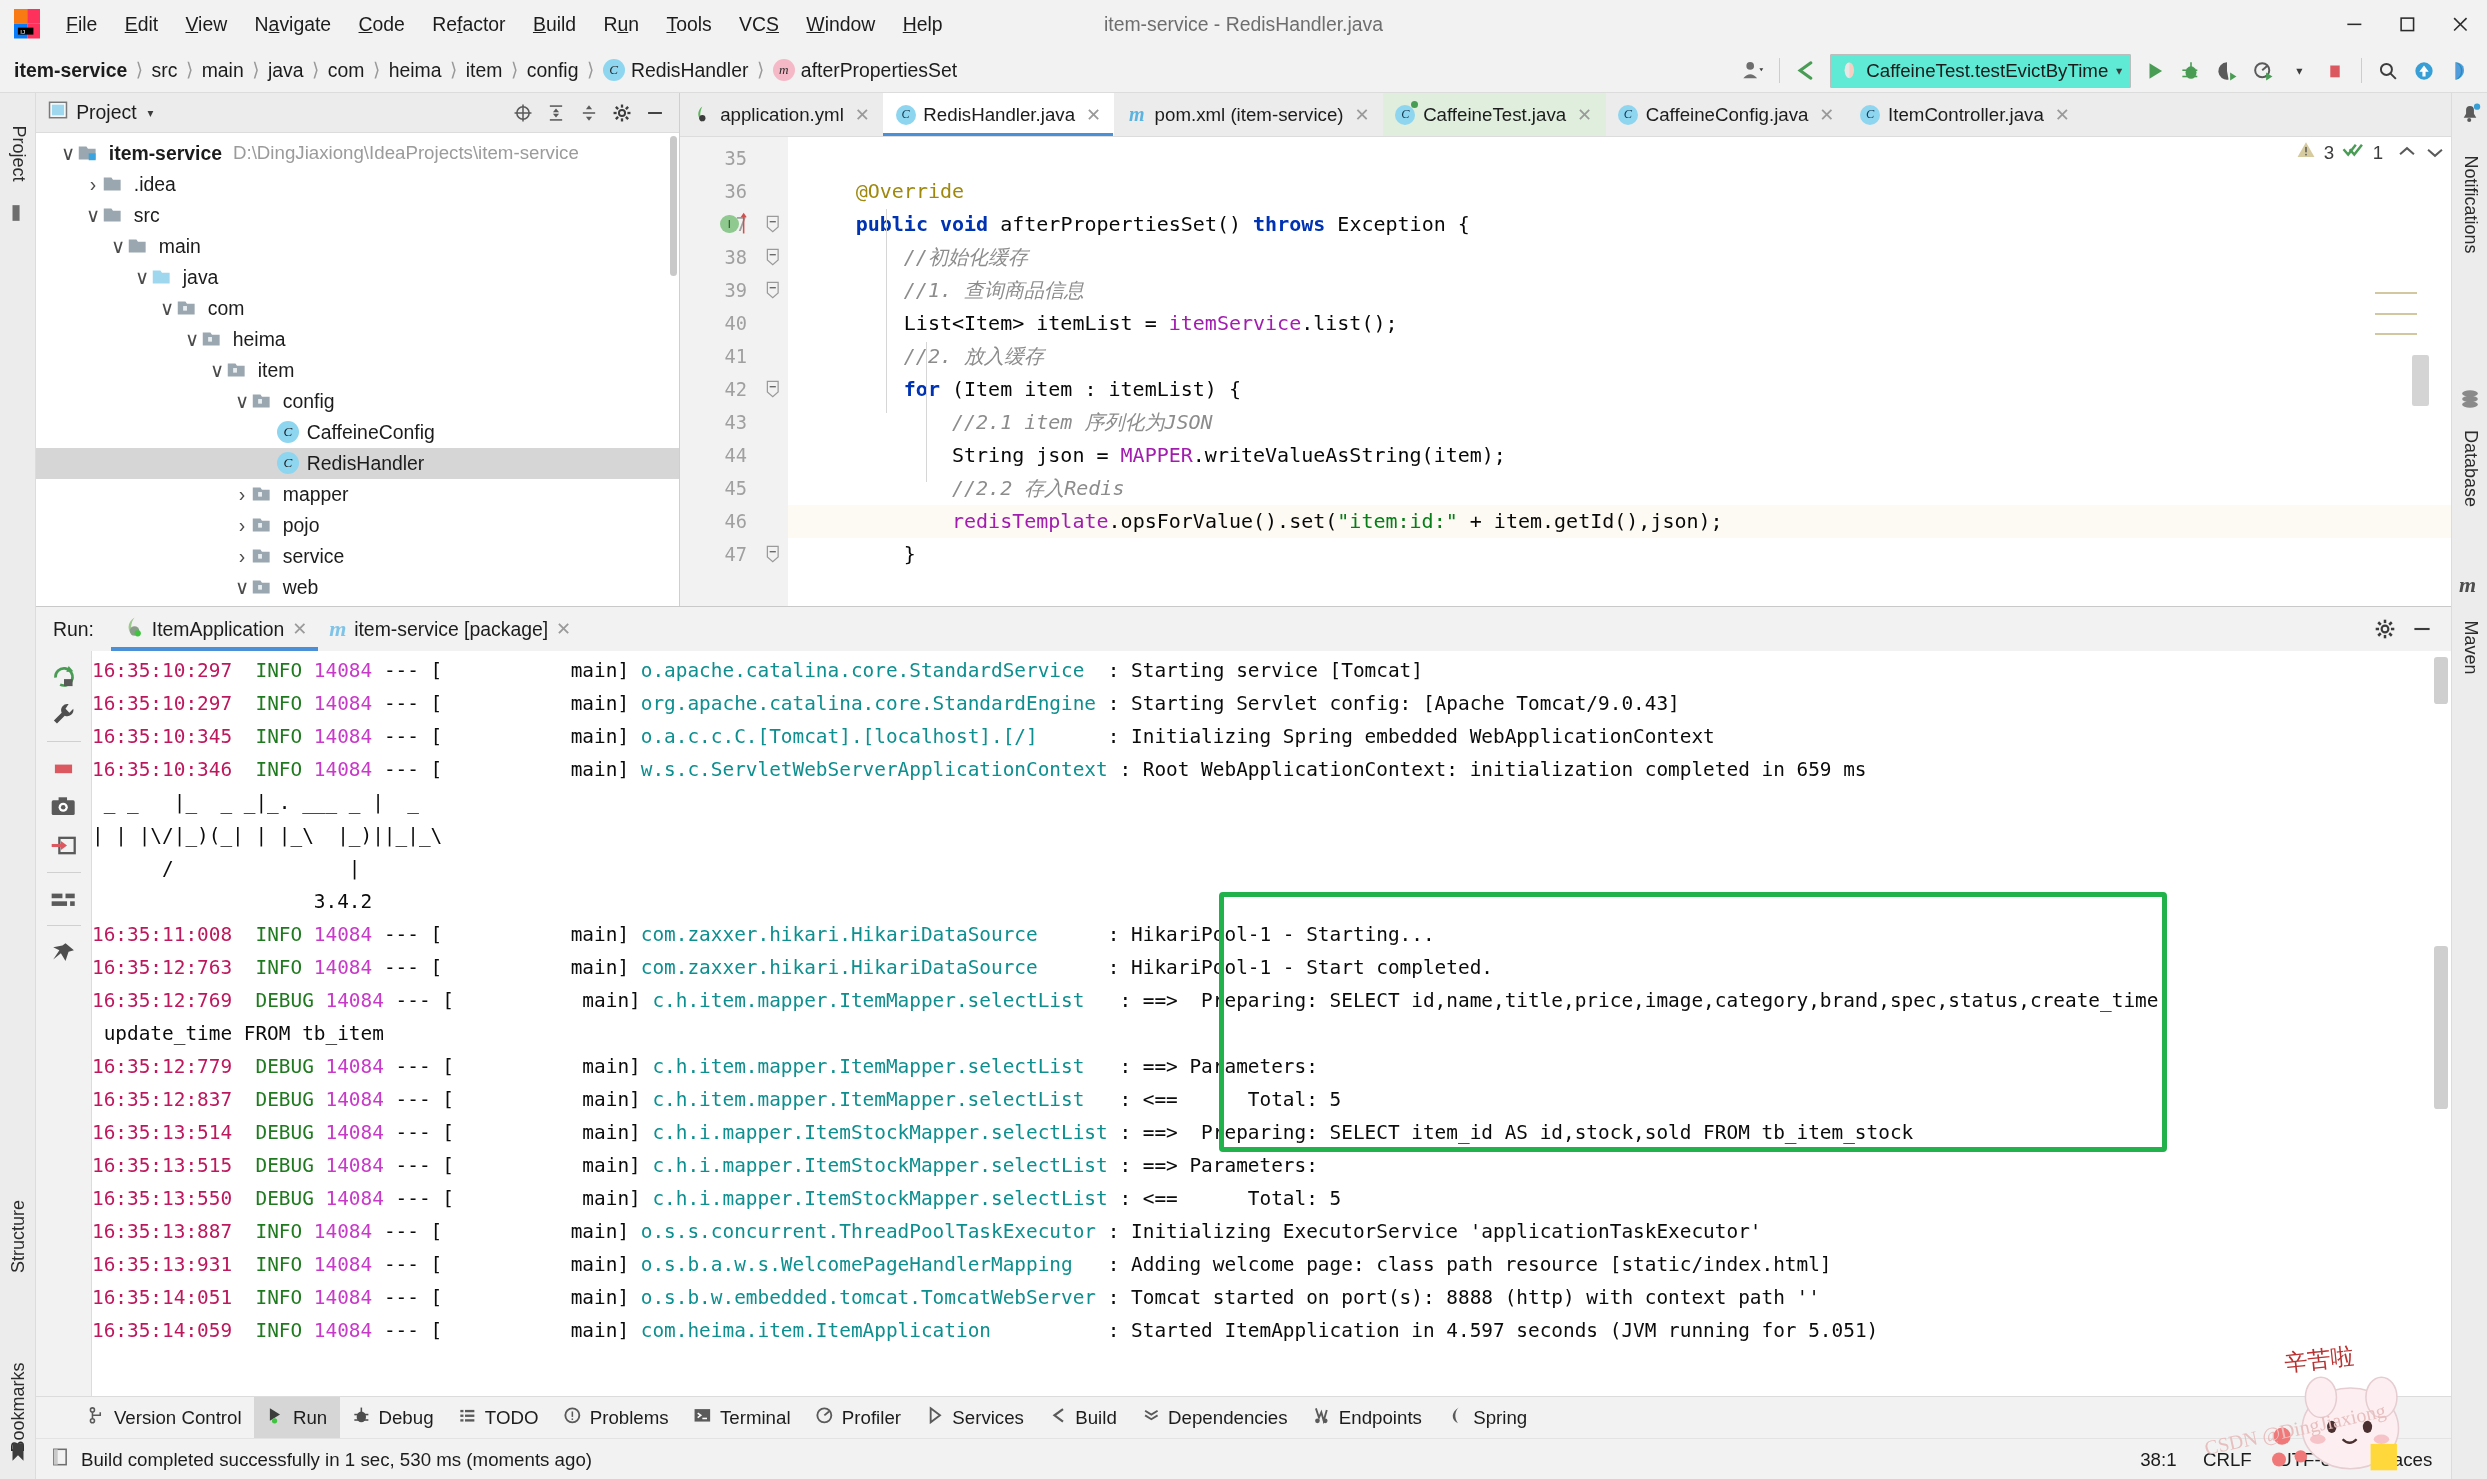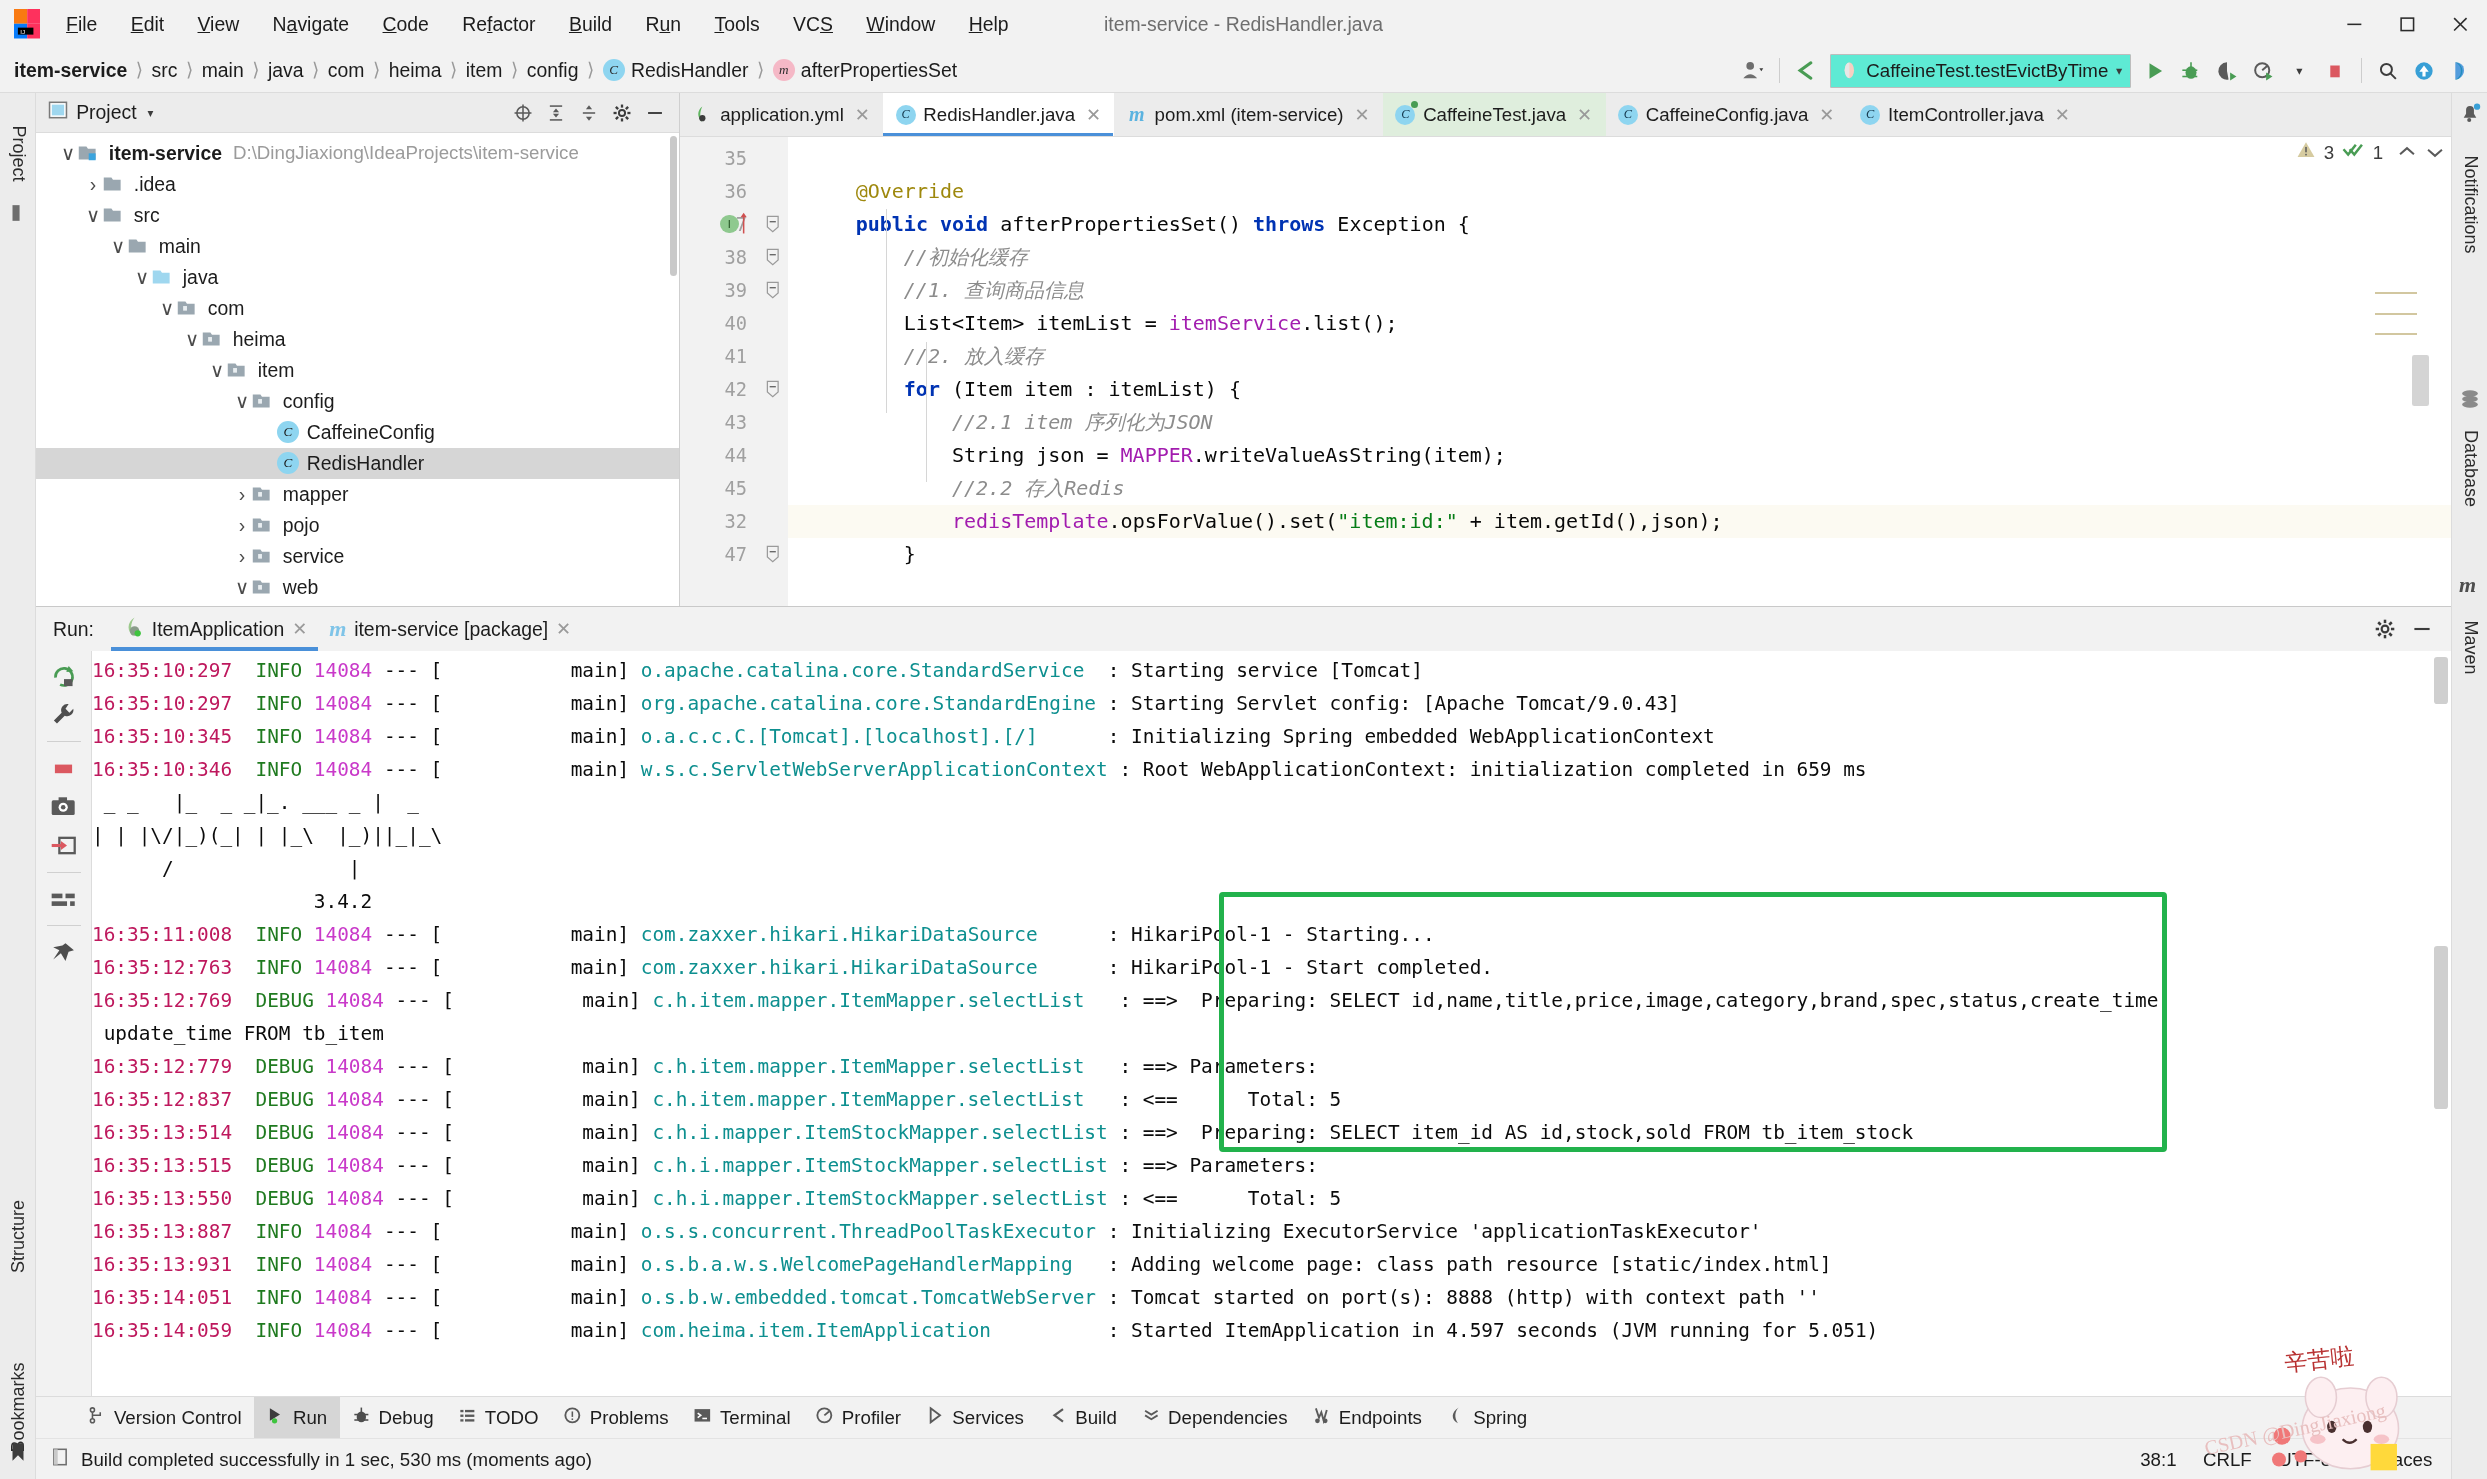--- a/index.html
+++ b/index.html
@@ -11,21 +11,21 @@
     background:#f2f2f2;
     color:#1c1c1c;
     overflow:hidden;
     -webkit-font-smoothing:antialiased;
   }
   .app { width:2487px; height:1480px; display:flex; flex-direction:column; background:#f2f2f2; }
 
   
   .menubar { height:48px; display:flex; align-items:center; background:#f2f2f2; padding-left:14px; position:relative; flex:0 0 48px;}
   .ij-logo { width:26.4px; height:29.5px; margin-right:14px; position:relative; }
-  .menu-items { display:flex; align-items:center; gap:10px; }
+  .menu-items { display:flex; align-items:center; gap:4px; }
   .menu-item { padding:3.1px 11.7px; font-size:19.4px; color:#1c1c1c; white-space:nowrap; cursor:default;}
   .menu-item u { text-decoration:underline; }
   .win-title { position:absolute; left:50%; transform:translateX(-50%); color:#6e6e6e; font-size:19.4px; white-space:nowrap;}
   .win-controls { position:absolute; right:0; top:0; height:48px; display:flex; align-items:center; }
   .win-btn { width:53px; height:48px; display:flex; align-items:center; justify-content:center; color:#2b2b2b;}
   .win-btn svg { display:block; }
 
   
   .navbar { height:45px; display:flex; align-items:center; background:#f2f2f2; padding-left:11px; position:relative; flex:0 0 45px; border-bottom:0.8px solid #dcdcdc;}
   .crumbs { display:flex; align-items:center; gap:0; }
@@ -578,21 +578,21 @@
                         <path d="M6 1 L10 7 L2 7Z" fill="#d05050"></path>
                       </svg></span>37</div>
                   <div class="gline">38</div>
                   <div class="gline">39</div>
                   <div class="gline">40</div>
                   <div class="gline">41</div>
                   <div class="gline">42</div>
                   <div class="gline">43</div>
                   <div class="gline">44</div>
                   <div class="gline">45</div>
-                  <div class="gline">32</div>
+                  <div class="gline">46</div>
                   <div class="gline">47</div>
                 </div>
               </div>
             <div class="foldcol">
                 <div id="fold-rows">
                   <div class="fline"></div>
                   <div class="fline"></div>
                   <div class="fline">
                     <svg width="15.5" height="20" viewBox="0 0 20 26">
                       <path d="M3 3 h14 v14 l-7 6 l-7 -6z" fill="none" stroke="#9a9a9a" stroke-width="1.6"></path>

